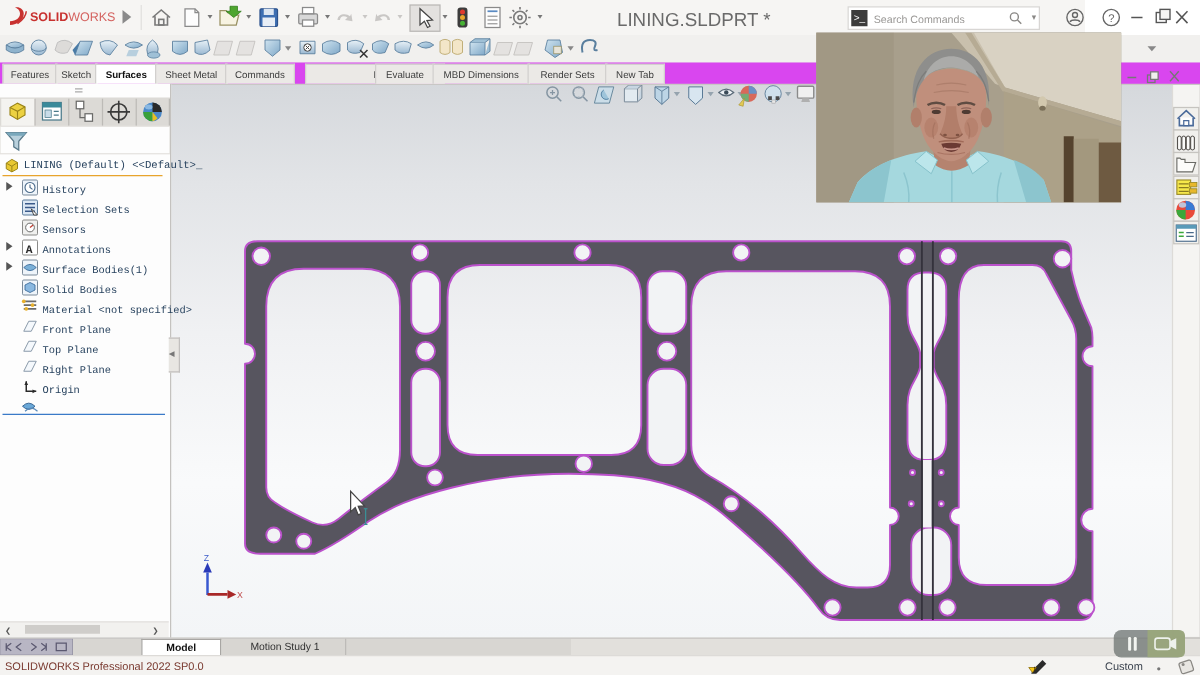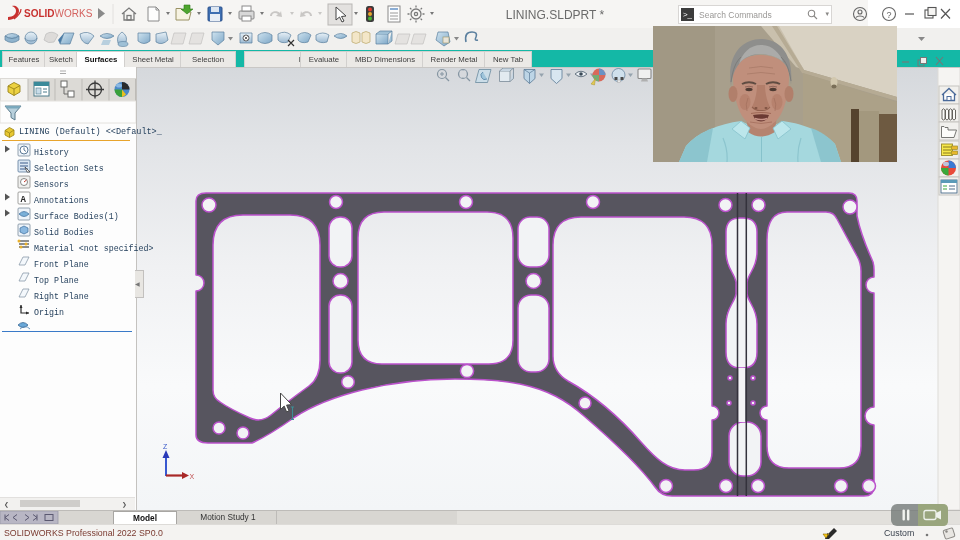--- a/index.html
+++ b/index.html
@@ -1,31 +1,31 @@
 <!DOCTYPE html>
 <html><head>
 <meta charset="utf-8">
 <style>
 html,body{margin:0;padding:0;}
 body{width:960px;height:540px;overflow:hidden;position:relative;
   font-family:"Liberation Sans",sans-serif;background:#fff;}
 .abs{position:absolute;}
 
 #titlebar{left:0;top:0;width:868px;height:28px;background:#f6f5f3;}
-#title{left:470px;top:8px;width:170px;text-align:center;font-size:12px;color:#6a6a6a;}
+#title{left:470px;top:8px;width:170px;text-align:center;font-size:15px;color:#6a6a6a;}
 
 #search{left:678px;top:5px;width:152px;height:17px;background:#fff;border:1px solid #d8d6d4;}
 #search .ico{position:absolute;left:2px;top:2px;width:13px;height:13px;background:#3c3c3c;color:#fff;
   font-size:8px;line-height:13px;text-align:center;}
 #search .txt{position:absolute;left:20px;top:4px;font-size:8.5px;color:#9a9896;}
 #search .dd{position:absolute;right:2px;top:4px;font-size:7px;color:#8a8886;}
 
 #toolbar2{left:0;top:28px;width:960px;height:22px;background:#f1f0ee;border-bottom:1px solid #e3e1df;}
 
-#tabbar{left:0;top:50px;width:960px;height:17px;background:#14b8a6;border-bottom:1px solid #c9c7c5;}
+#tabbar{left:0;top:50px;width:960px;height:17px;background:#d946ef;border-bottom:1px solid #c9c7c5;}
 .tab{position:absolute;top:1px;height:15px;line-height:15px;font-size:7.8px;color:#3d3d3d;
   text-align:center;background:#ebe9e6;border:1px solid #d2d0ce;border-bottom:none;}
 .tab.active{background:#fff;font-weight:bold;color:#111;}
 
 #viewport{left:0;top:67px;width:960px;height:443px;
   background:linear-gradient(#d5d8dc 0%,#e2e4e7 18%,#f0f1f3 45%,#f9fafb 72%,#f3f5f7 100%);}
 
 #panel{left:0;top:67px;width:136px;height:443px;background:#fdfdfd;border-right:1px solid #c4c2bf;font-family:Liberation Mono, monospace;}
 .treerow{position:absolute;left:0;height:16px;width:135px;font-size:8.3px;color:#27425e;}
 .treerow .txt{position:absolute;left:34px;top:3px;white-space:nowrap;}
@@ -334,25 +334,25 @@
       <path d="M466,14 Q464,4 472,4 Q478,4 476,9 Q474,13 478,12" fill="none" stroke="#5a7f9e" stroke-width="1.6"></path>
     </g>
     <path d="M918,9 L925,9 L921.5,13 Z" fill="#888"></path>
   </svg>
 </div>
 <div class="abs" id="tabbar">
   <div class="tab" style="left:2px;width:42px;">Features</div>
   <div class="tab" style="left:44px;width:32px;">Sketch</div>
   <div class="tab active" style="left:76px;width:48px;">Surfaces</div>
   <div class="tab" style="left:124px;width:56px;">Sheet Metal</div>
-  <div class="tab" style="left:180px;width:54px;">Selection</div>
+  <div class="tab" style="left:180px;width:54px;">Commands</div>
   <div class="tab" style="left:244px;width:66px;padding-left:44px;">Direct Editing</div>
   <div class="tab" style="left:300px;width:46px;">Evaluate</div>
   <div class="tab" style="left:346px;width:76px;">MBD Dimensions</div>
-  <div class="tab" style="left:422px;width:62px;">Render Metal</div>
+  <div class="tab" style="left:422px;width:62px;">Render Sets</div>
   <div class="tab" style="left:484px;width:46px;">New Tab</div>
   <svg class="abs" style="left:898px;top:4px" width="60" height="14" viewBox="0 0 60 14">
     <line x1="4" y1="8" x2="11" y2="8" stroke="#777" stroke-width="1.1"></line>
     <rect x="20" y="6" width="6" height="6" fill="none" stroke="#777" stroke-width="1"></rect>
     <rect x="22.5" y="3.5" width="6" height="6" fill="#f1f0ee" stroke="#777" stroke-width="1"></rect>
     <path d="M38,3 L45,11 M45,3 L38,11" stroke="#777" stroke-width="1.1"></path>
   </svg>
 </div>
 <div class="abs" id="panel">
   <svg class="abs" style="left:0;top:0" width="136" height="443" viewBox="0 0 136 443">

